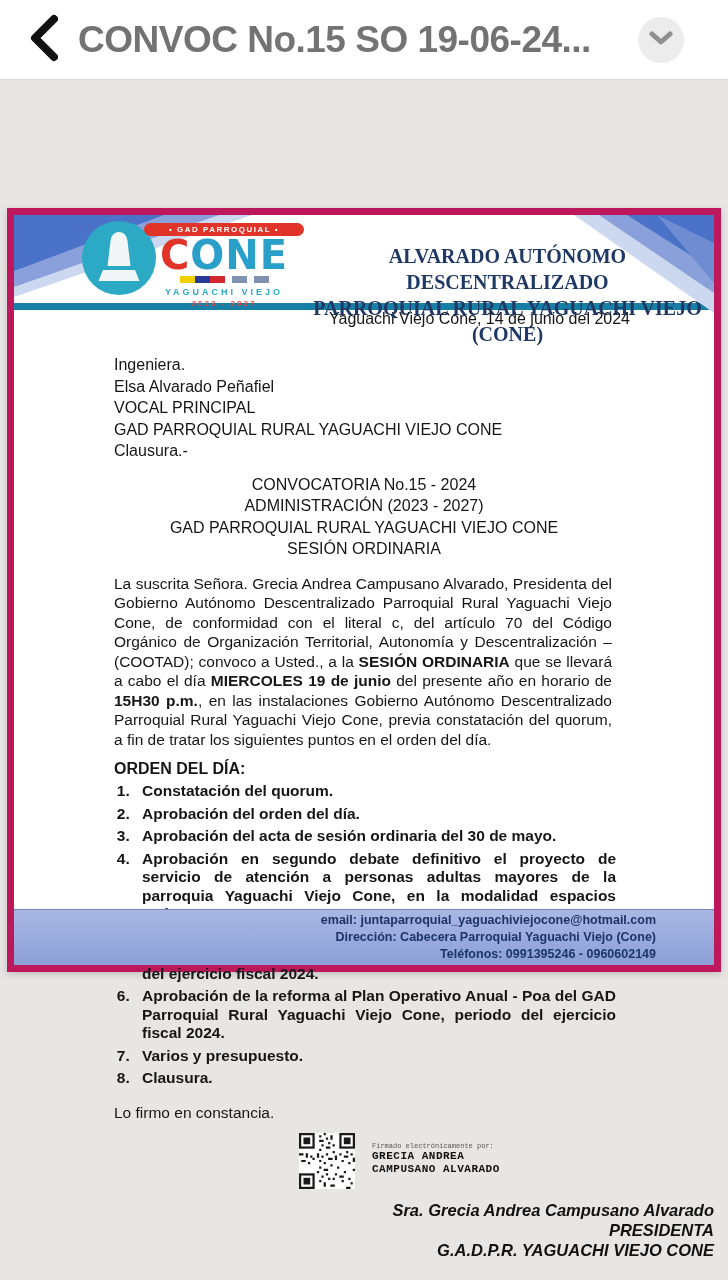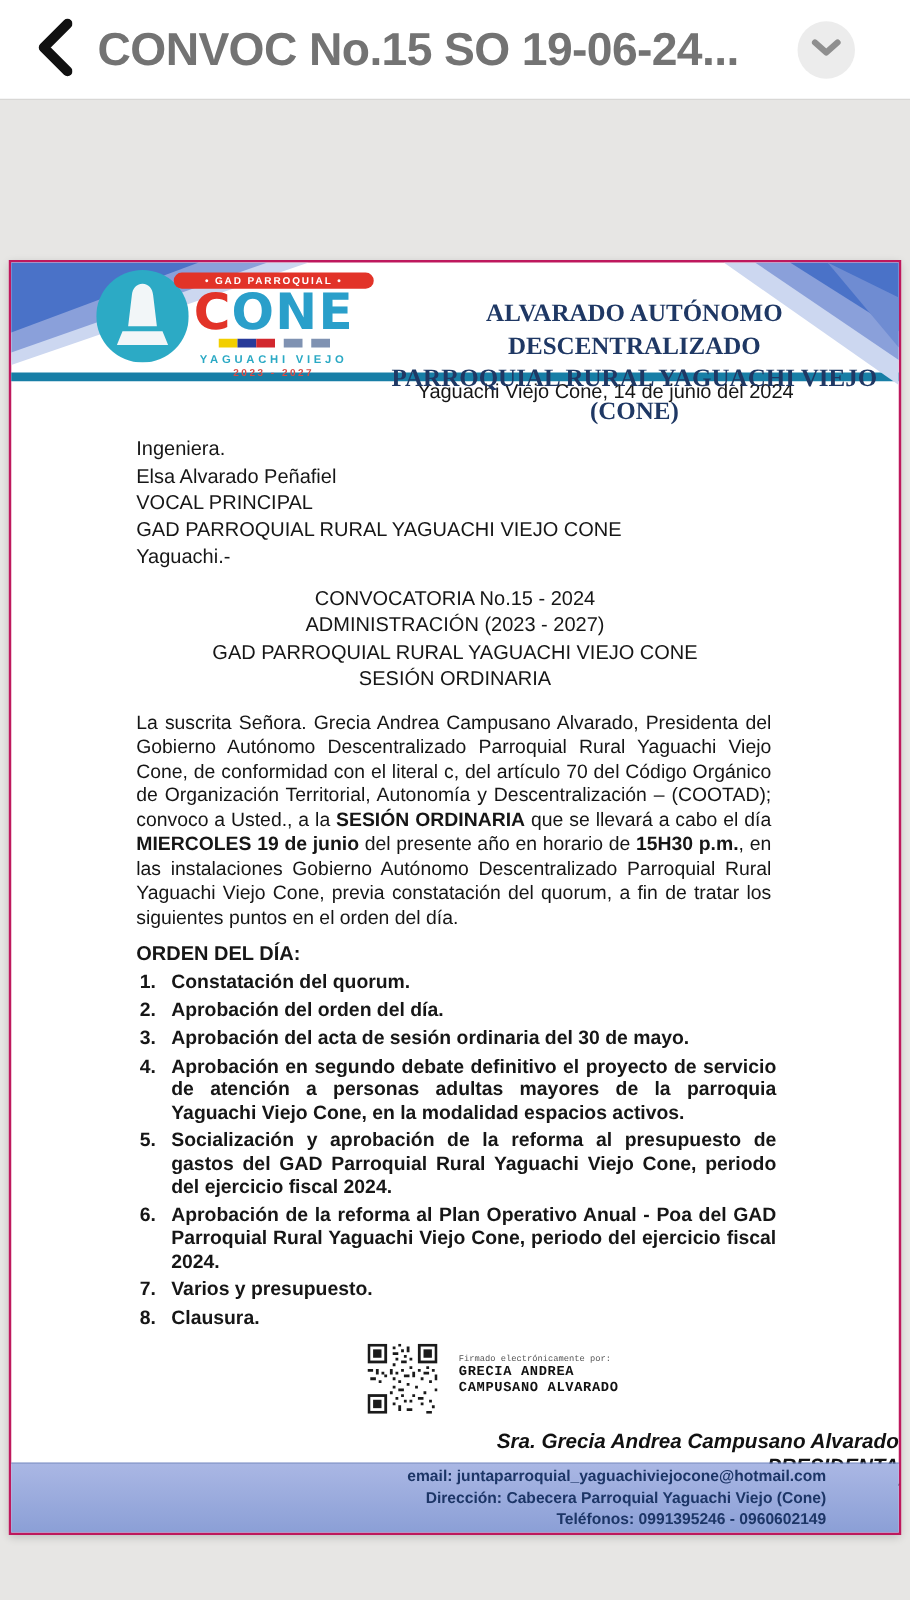--- a/index.html
+++ b/index.html
@@ -19,22 +19,22 @@
     color:#737373;white-space:nowrap;overflow:hidden;
   }
   .expand-btn{
     flex:none;width:46px;height:46px;border-radius:50%;background:#ececec;
     display:flex;align-items:center;justify-content:center;margin:0 44px 0 10px;
     border:none;padding:0;cursor:pointer;
   }
   
   .content{height:1200px;padding-top:128px;box-sizing:border-box;}
   .page{
-    position:relative;width:714px;height:1020px;margin:0 auto;background:#ffffff;
-    border:2px solid #be185d;box-shadow:0 2px 7px rgba(0,0,0,.18);
+    position:relative;width:714px;height:764px;margin:0 auto;background:#ffffff;
+    border:7px solid #be185d;box-shadow:0 2px 7px rgba(0,0,0,.18);
     box-sizing:border-box;color:#161616;font-size:15.5px;
   }
   
   .doc-header{position:relative;height:88px;}
   .corner-left{position:absolute;top:0;left:0;z-index:1;}
   .corner-right{position:absolute;top:0;right:0;z-index:1;}
   .logo{position:absolute;left:68px;top:6px;display:flex;z-index:2;}
   .logo-right{margin-left:-12px;width:160px;text-align:center;}
   .logo-badge{
     display:block;background:#e23328;color:#fff;font-size:8px;font-weight:bold;
@@ -151,21 +151,21 @@
     </div>
     <div class="teal-rule"></div>
 
     <div class="date-line">Yaguachi Viejo Cone, 14 de junio del 2024</div>
 
     <div class="recipient">
       <div>Ingeniera.</div>
       <div>Elsa Alvarado Peñafiel</div>
       <div>VOCAL PRINCIPAL</div>
       <div>GAD PARROQUIAL RURAL YAGUACHI VIEJO CONE</div>
-      <div>Yaguachi.-</div>
+      <div>Clausura.-</div>
     </div>
 
     <div class="title-block">
       <div>CONVOCATORIA No.15 - 2024</div>
       <div>ADMINISTRACIÓN (2023 - 2027)</div>
       <div>GAD PARROQUIAL RURAL YAGUACHI VIEJO CONE</div>
       <div>SESIÓN ORDINARIA</div>
     </div>
 
     <p class="body-par"><span>La suscrita Señora. Grecia Andrea Campusano Alvarado, Presidenta del Gobierno Autónomo Descentralizado Parroquial Rural Yaguachi Viejo Cone, de conformidad con el literal c, del artículo 70 del Código Orgánico de Organización Territorial, Autonomía y Descentralización – (COOTAD); convoco a Usted., a la </span><span class="b">SESIÓN ORDINARIA</span><span> que se llevará a cabo el día </span><span class="b">MIERCOLES 19 de junio</span><span> del presente año en horario de </span><span class="b">15H30 p.m.</span><span>, en las instalaciones Gobierno Autónomo Descentralizado Parroquial Rural Yaguachi Viejo Cone, previa constatación del quorum, a fin de tratar los siguientes puntos en el orden del día.</span></p>
@@ -175,20 +175,21 @@
       <li>Constatación del quorum.</li>
       <li>Aprobación del orden del día.</li>
       <li>Aprobación del acta de sesión ordinaria del 30 de mayo.</li>
       <li>Aprobación en segundo debate definitivo el proyecto de servicio de atención a personas adultas mayores de la parroquia Yaguachi Viejo Cone, en la modalidad espacios activos.</li>
       <li>Socialización y aprobación de la reforma al presupuesto de gastos del GAD Parroquial Rural Yaguachi Viejo Cone, periodo del ejercicio fiscal 2024.</li>
       <li>Aprobación de la reforma al Plan Operativo Anual - Poa del GAD Parroquial Rural Yaguachi Viejo Cone, periodo del ejercicio fiscal 2024.</li>
       <li>Varios y presupuesto.</li>
       <li>Clausura.</li>
     </ol>
 
+    <div class="closing">Lo firmo en constancia.</div>
 
     <div class="stamp">
       <span>
         <svg width="56" height="56" viewBox="0 0 25 25">
           <rect width="25" height="25" fill="#fff"></rect>
           <g fill="#1a1a1a">
             <rect x="0" y="0" width="7" height="7"></rect>
               <rect x="1" y="1" width="5" height="5" fill="#fff"></rect>
               <rect x="2" y="2" width="3" height="3"></rect>
             <rect x="18" y="0" width="7" height="7"></rect>

